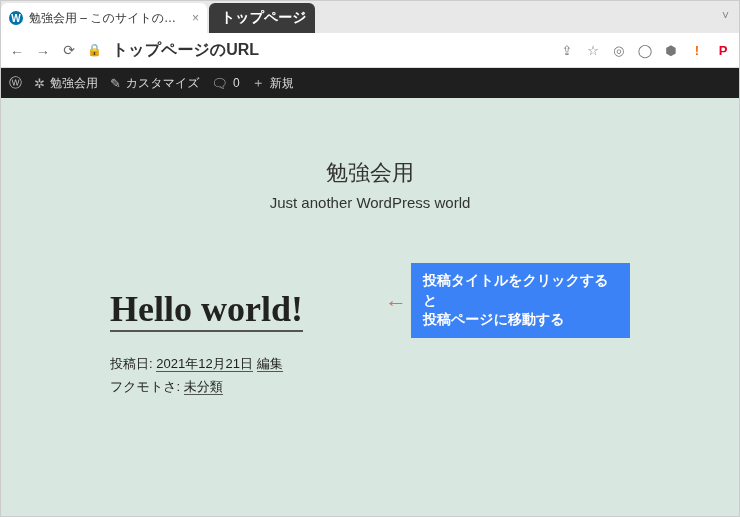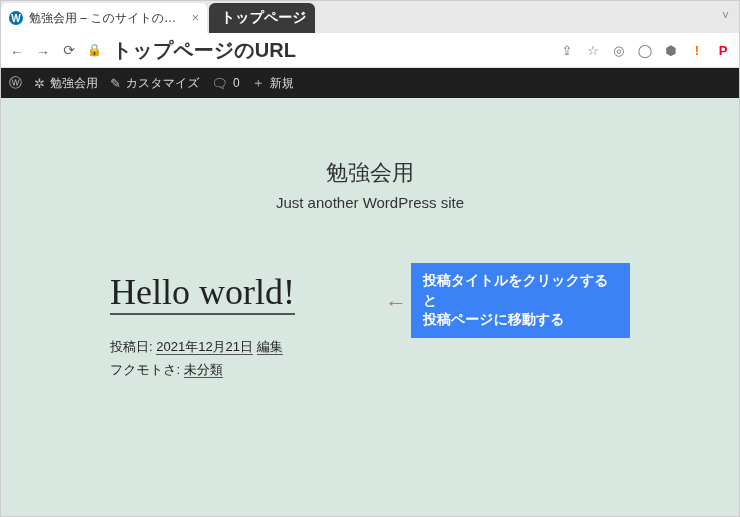--- a/index.html
+++ b/index.html
@@ -10,37 +10,37 @@
   .tab.active{background:#fff;color:#333;}
   .tab.dark{background:#3a3a3a;color:#fff;font-weight:bold;font-size:14px;margin-left:2px;padding-left:12px;}
   .favicon{width:14px;height:14px;border-radius:50%;display:flex;align-items:center;justify-content:center;font-size:10px;font-weight:bold;background:#0073aa;color:#fff;flex:0 0 14px;}
   .tab-title{white-space:nowrap;overflow:hidden;text-overflow:ellipsis;flex:1;}
   .tab-close{font-size:12px;color:#888;}
   .tab-caret{position:absolute;right:10px;top:8px;color:#888;font-size:12px;}
   
   .url-row{display:flex;align-items:center;height:34px;padding:0 8px;gap:10px;border-bottom:1px solid #ddd;}
   .url-row .nav-ico{color:#666;font-size:14px;width:16px;text-align:center;}
   .lock{color:#777;font-size:12px;}
-  .url-text{font-size:20px;font-weight:bold;color:#333;flex:0 0 auto;}
+  .url-text{font-size:16px;font-weight:bold;color:#333;flex:0 0 auto;}
   .url-spacer{flex:1;}
   .ext-ico{width:16px;height:16px;display:flex;align-items:center;justify-content:center;font-size:13px;color:#777;}
   .ext-orange{color:#ff6a00;font-weight:bold;}
   .ext-red{color:#e60023;font-weight:bold;}
   
   .wp-bar{height:30px;background:#1f1f1f;color:#ddd;display:flex;align-items:center;font-size:12px;padding:0 8px;gap:12px;}
   .wp-item{display:flex;align-items:center;gap:5px;}
   .wp-ico{font-size:13px;color:#bbb;}
   .wp-spacer{flex:1;}
   .wp-greet{white-space:nowrap;}
   
   .page{background:#d8e7df;height:calc(100% - 32px - 34px - 30px);padding:40px 0 0;display:flex;flex-direction:column;align-items:center;box-sizing:border-box;overflow:hidden;}
   .site-title{font-size:22px;color:#333;text-align:center;margin:20px 0 6px;font-weight:normal;}
   .tagline{font-size:15px;color:#333;text-align:center;margin:0 0 60px;font-weight:normal;}
   .content{width:520px;position:relative;}
-  .post-title{font-size:36px;color:#222;border-bottom:2px solid #555;display:inline-block;margin:0 0 20px;font-weight:normal;font-family:Georgia,serif;}
+  .post-title{font-size:36px;color:#222;border-bottom:2px solid #555;display:inline-block;margin:17px 0 20px;font-weight:bold;font-family:Georgia,serif;}
   .callout{position:absolute;left:275px;top:-8px;display:flex;align-items:center;gap:4px;}
   .arrow{color:#e66a5c;font-size:22px;font-weight:bold;}
   .callout-box{background:#3b82f6;color:#fff;font-size:14px;font-weight:bold;padding:8px 12px;line-height:1.4;white-space:pre-line;}
   .excerpt{font-size:15px;color:#222;margin:10px 0 50px;line-height:1.8;}
   .meta{font-size:13px;color:#222;line-height:1.8;}
   .meta .ul{border-bottom:1px solid #555;}
 </style>
 </head>
 <body>
 
@@ -90,21 +90,21 @@
     </span>
     <span class="wp-item">
       <span class="wp-ico">＋</span>
       <span>新規</span>
     </span>
     <span class="wp-spacer"></span>
   </div>
 
   <div class="page">
     <h1 class="site-title">勉強会用</h1>
-    <p class="tagline">Just another WordPress site</p>
+    <p class="tagline">Just another WordPress world</p>
 
     <div class="content">
       <h2 class="post-title">Hello world!</h2>
 
       <div class="callout">
         <span class="arrow">←</span>
         <div class="callout-box">投稿タイトルをクリックすると
 投稿ページに移動する</div>
       </div>
 

